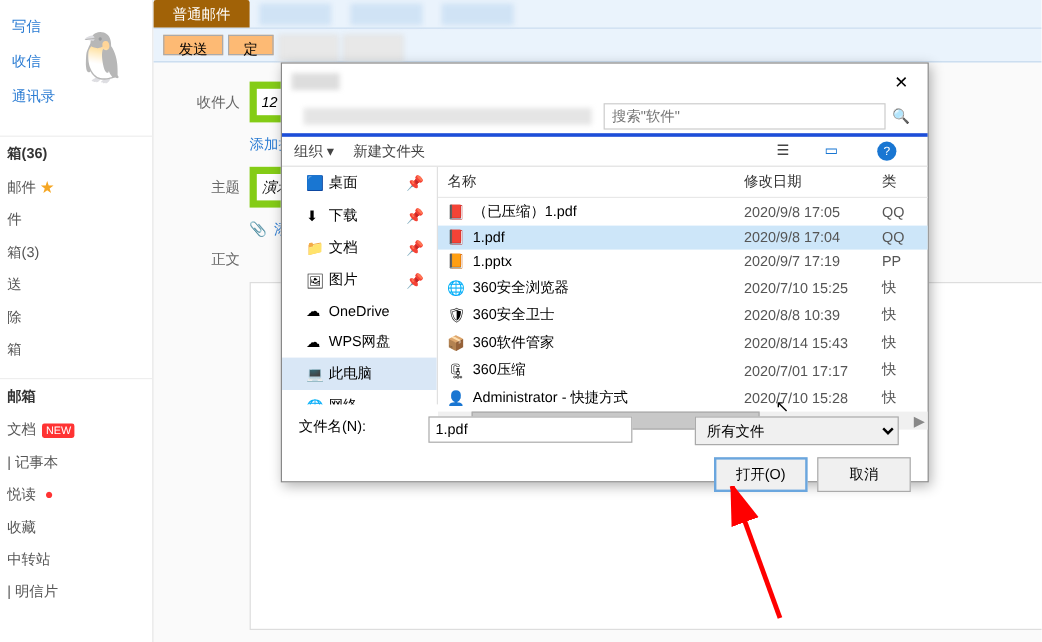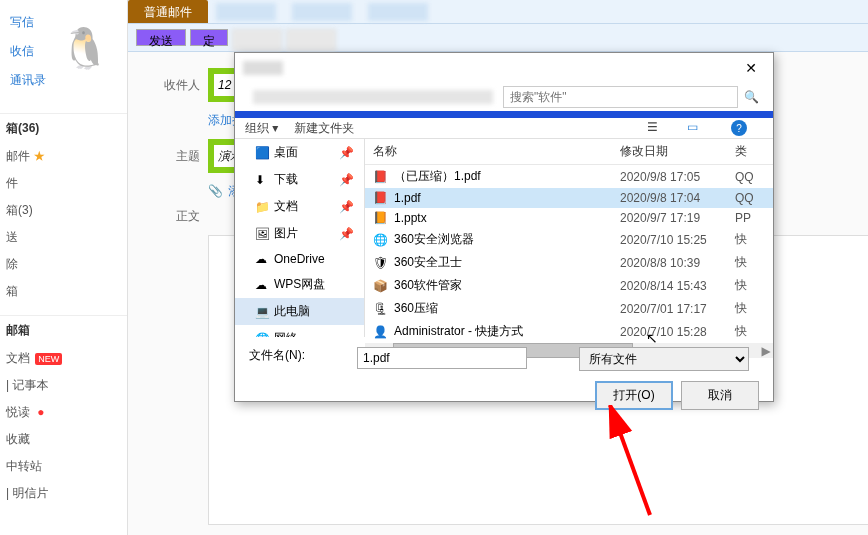--- a/index.html
+++ b/index.html
@@ -15,21 +15,21 @@
     .folder-list .fitem .star { color: #f5a623; }
     .folder-list .fitem .new { background: #f33; color: #fff; font-size: 9px; padding: 1px 3px; border-radius: 2px; margin-left: 2px;}
     .folder-list .fitem .dot { color: #f33; margin-left: 4px;}
     
     
     .main-area { position: absolute; top: 0; left: 128px; right: 0; height: 100%; background: #fafafa; }
     .tabs { height: 24px; background: #eaf3fc; border-bottom:1px solid #c5d9ed; display:flex;}
     .tab { padding: 4px 16px; background: #a16207; color: #fff; border-radius: 2px 2px 0 0;}
     .tab-blur { width: 60px; height: 18px; margin: 3px 8px; background: #d0e3f5; filter: blur(2px); }
     .toolbar { height: 28px; background: #eaf3fc; padding: 5px 8px; display:flex; gap:4px; border-bottom:1px solid #c5d9ed;}
-    .toolbar button { padding: 3px 12px; background: #8b5cf6; border: 1px solid #aaa; cursor: pointer;}
+    .toolbar button { padding: 3px 12px; background: #fdba74; border: 1px solid #aaa; cursor: pointer;}
     .toolbar .blur-btn { width: 50px; height: 22px; background: #e8e8e8; filter:blur(2px); border:1px solid #ddd;}
     
     .compose { padding: 16px 16px 0 24px; }
     .row { display: flex; align-items: center; margin-bottom: 10px; }
     .row .label { width: 48px; color: #666; text-align: right; margin-right: 8px;}
     .row input { width: 40px; border: 6px solid #84cc16; padding: 4px 4px; font-style: italic;}
     .link-text { color: #2b7cd3; cursor: pointer; margin-left: 56px; margin-bottom: 10px; display:block;}
     .body-label { color: #666; padding-left: 20px;}
     .editor { margin-left: 56px; margin-top: 8px; background: #fff; border: 1px solid #ddd; height: 290px; width: 100%;}
     .attach-row { margin-left: 56px; margin-bottom: 8px;}
@@ -38,21 +38,21 @@
     
     
     .file-dialog { position: absolute; top: 52px; left: 234px; width: 540px; height: 350px; background: #fff; border: 1px solid #888; box-shadow: 2px 3px 10px rgba(0,0,0,0.3); }
     .fd-titlebar { height: 30px; display: flex; align-items: center; justify-content: space-between; padding: 0 8px; }
     .fd-titlebar .blur-title { width: 40px; height: 14px; background: #ddd; filter: blur(2px);}
     .fd-close { font-size: 14px; cursor: pointer; padding: 2px 8px;}
     .fd-nav { height: 28px; display: flex; align-items: center; padding: 0 8px; }
     .fd-nav .blur-nav { width: 240px; height: 14px; background: #e5e5e5; filter: blur(2px); margin: 0 10px;}
     .fd-nav .search-box { flex:1; border: 1px solid #ccc; padding: 3px 6px; color: #888;}
     .fd-nav .search-ico { padding: 3px 6px; cursor:pointer;}
-    .fd-toolbar { height: 28px; border-top: 7px solid #1d4ed8; border-bottom: 1px solid #e0e0e0; display: flex; align-items: center; padding: 0 10px; }
+    .fd-toolbar { height: 28px; border-top: 3px solid #1d4ed8; border-bottom: 1px solid #e0e0e0; display: flex; align-items: center; padding: 0 10px; }
     .fd-toolbar span { margin-right: 16px; color: #444; cursor:pointer;}
     .fd-toolbar .spacer { flex: 1;}
     .fd-toolbar .view-ico { width: 16px; height: 16px; margin-left:8px; cursor:pointer;}
     .fd-toolbar .help-ico { width: 16px; height: 16px; background: #1976d2; color: #fff; border-radius: 50%; display:flex; align-items:center; justify-content:center; margin-left:12px; font-size:10px; cursor:pointer;}
     
     .fd-body { display: flex; height: 198px;}
     .fd-tree { width: 130px; border-right: 1px solid #e0e0e0; overflow: hidden;}
     .fd-tree .titem { padding: 5px 10px 5px 20px; display:flex; align-items:center; gap:5px; cursor:pointer;}
     .fd-tree .titem.selected { background: #d9e7f6; }
     .fd-tree .pin { margin-left: auto; color: #999;}

